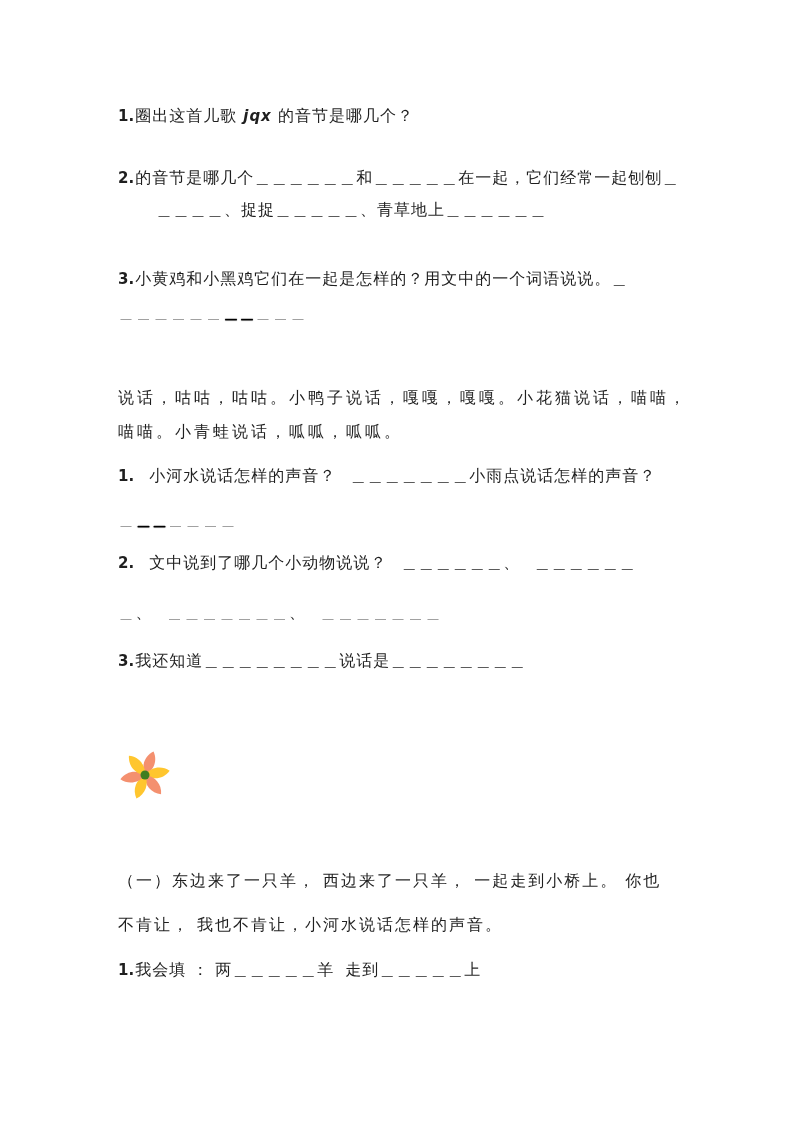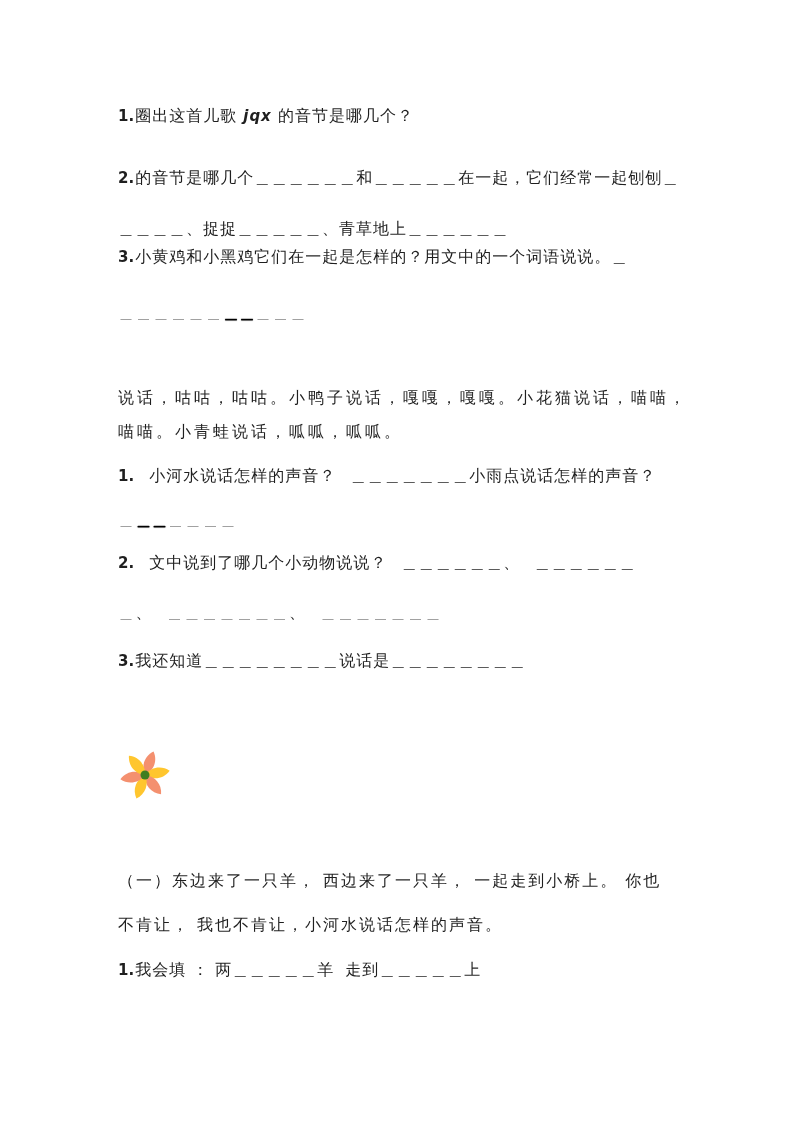--- a/index.html
+++ b/index.html
@@ -52,25 +52,25 @@
 
 <div class="page">
 
   <div class="line" style="top:103px;">
     <span class="num">1.</span><span>圈出这首儿歌 </span><span class="pinyin">jqx</span><span> 的音节是哪几个？</span>
   </div>
 
   <div class="line" style="top:165px;">
     <span class="num">2.</span><span>的音节是哪几个</span><span class="blank">＿＿＿＿＿＿</span><span>和</span><span class="blank">＿＿＿＿＿</span><span>在一起，它们经常一起刨刨</span><span class="blank">＿</span>
   </div>
-  <div class="line" style="top:216px;">
+  <div class="line" style="top:197px;margin-left:38px;">
     <span class="blank">＿＿＿＿</span><span>、捉捉</span><span class="blank">＿＿＿＿＿</span><span>、青草地上</span><span class="blank">＿＿＿＿＿＿</span>
   </div>
 
-  <div class="line" style="top:244px;">
+  <div class="line" style="top:266px;">
     <span class="num">3.</span><span>小黄鸡和小黑鸡它们在一起是怎样的？用文中的一个词语说说。</span><span class="blank">＿</span>
   </div>
   <div class="line" style="top:300px;">
     <span class="blank-gray">＿＿＿＿＿＿</span><span class="blank-gray bseg">＿＿</span><span class="blank-gray">＿＿＿</span>
   </div>
 
   <div class="line passage" style="top:385px;">说话，咕咕，咕咕。小鸭子说话，嘎嘎，嘎嘎。小花猫说话，喵喵，</div>
   <div class="line passage" style="top:419px;">喵喵。小青蛙说话，呱呱，呱呱。</div>
 
   <div class="line" style="top:463px;">

